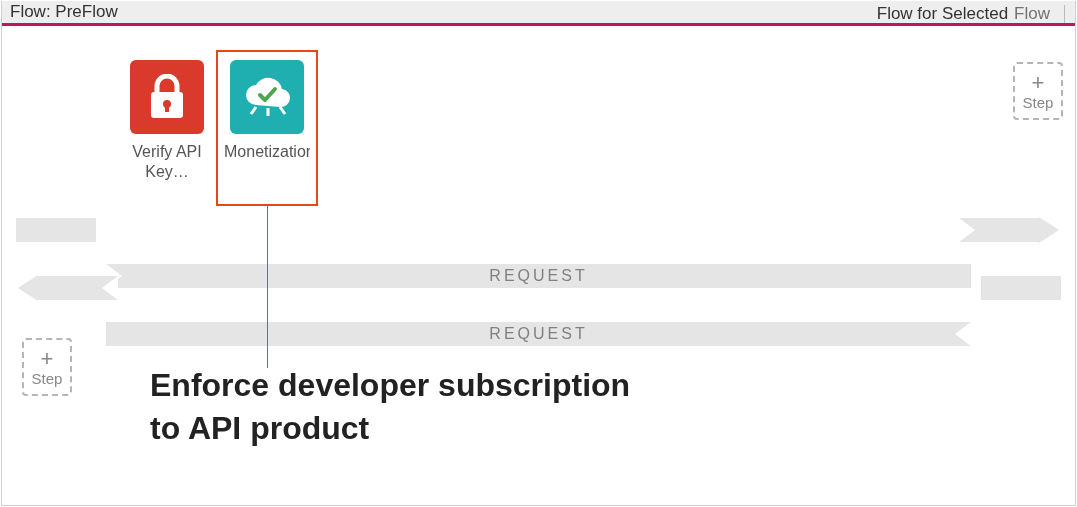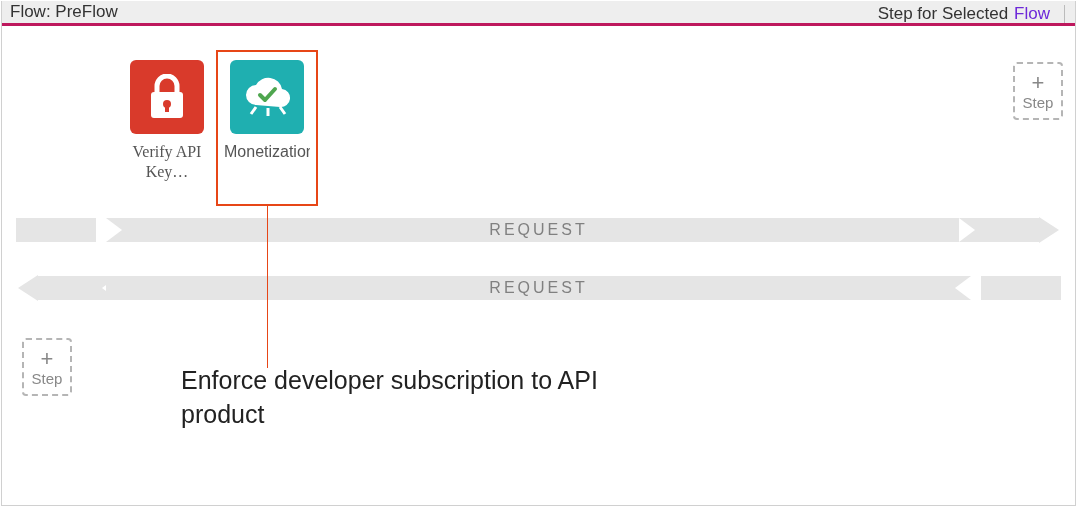--- a/index.html
+++ b/index.html
@@ -25,21 +25,21 @@
     display: flex;
     align-items: center;
     padding: 0 8px;
     font-size: 17px;
     color: #333;
     position: relative;
   }
   .header .flow-title { }
   .header .right { position: absolute; right: 10px; top: 0; height: 25px; display: flex; align-items: center; gap: 6px; }
   .header .help-label { color: #333; font-size: 17px; }
-  .header .flow-link { color: #6d28d9; font-size: 17px; cursor: pointer; }
+  .header .flow-link { color: #737373; font-size: 17px; cursor: pointer; }
   .header .divider { width: 1px; height: 18px; background: #bbb; margin-left: 8px; }
 
   .canvas { position: relative; width: 100%; height: calc(100% - 25px); }
 
   
   .policy {
     position: absolute;
     text-align: center;
     width: 86px;
   }
@@ -79,21 +79,21 @@
   .add-step .step-label { font-size: 15px; color: #888; }
 
   
   .flow-bar {
     position: absolute;
     height: 24px;
     background: #e5e5e5;
     display: flex; align-items: center; justify-content: center;
   }
   .flow-bar.small { width: 80px; }
-  .flow-bar.long { left: 104px; right: 104px; }
+  .flow-bar.long { left: 104px; right: 104px; margin-top: 46px; }
   .flow-label {
     font-size: 16px;
     letter-spacing: 3px;
     color: #808080;
   }
   
   .ah {
     position: absolute;
     width: 0; height: 0;
     border-top: 13px solid transparent;
@@ -111,45 +111,44 @@
   .notch.in-right { border-left: 16px solid #fff; } 
   .notch.in-left  { border-right: 16px solid #fff; } 
 
   .callout-line {
     position: absolute;
     width: 1px;
     background: #e74617;
   }
   .annotation {
     position: absolute;
-    font-size: 25px;
+    font-size: 32px;
     color: #222;
     line-height: 1.35;
-    font-weight: 400;
-    margin-left: 31px;
+    font-weight: 700;
   }
 
   svg { display: block; }
 </style>
 </head>
 <body>
 
 <div class="frame">
   <div class="header">
     <span class="flow-title">Flow: PreFlow</span>
     <div class="right">
-      <span class="help-label">Step for Selected</span>
+      <span class="help-label">Flow for Selected</span>
       <span class="flow-link">Flow</span>
       <span class="divider"></span>
     </div>
   </div>
 
   <div class="canvas">
 
-    <div class="policy" style="left:122px; top:34px;font-family:Liberation Serif, serif;">
+    <div class="policy" style="left:122px; top:34px;">
       <div class="tile red">
         <svg width="40" height="46" viewBox="0 0 40 46">
           <rect x="4" y="18" width="32" height="26" rx="3" fill="#ffffff"></rect>
           <path d="M10 18 v-6 a10 10 0 0 1 20 0 v6" fill="none" stroke="#ffffff" stroke-width="5"></path>
           <circle cx="20" cy="30" r="4" fill="#d93a2b"></circle>
           <rect x="18" y="30" width="4" height="8" fill="#d93a2b"></rect>
         </svg>
       </div>
       <div class="label">Verify API Key…</div>
     </div>

